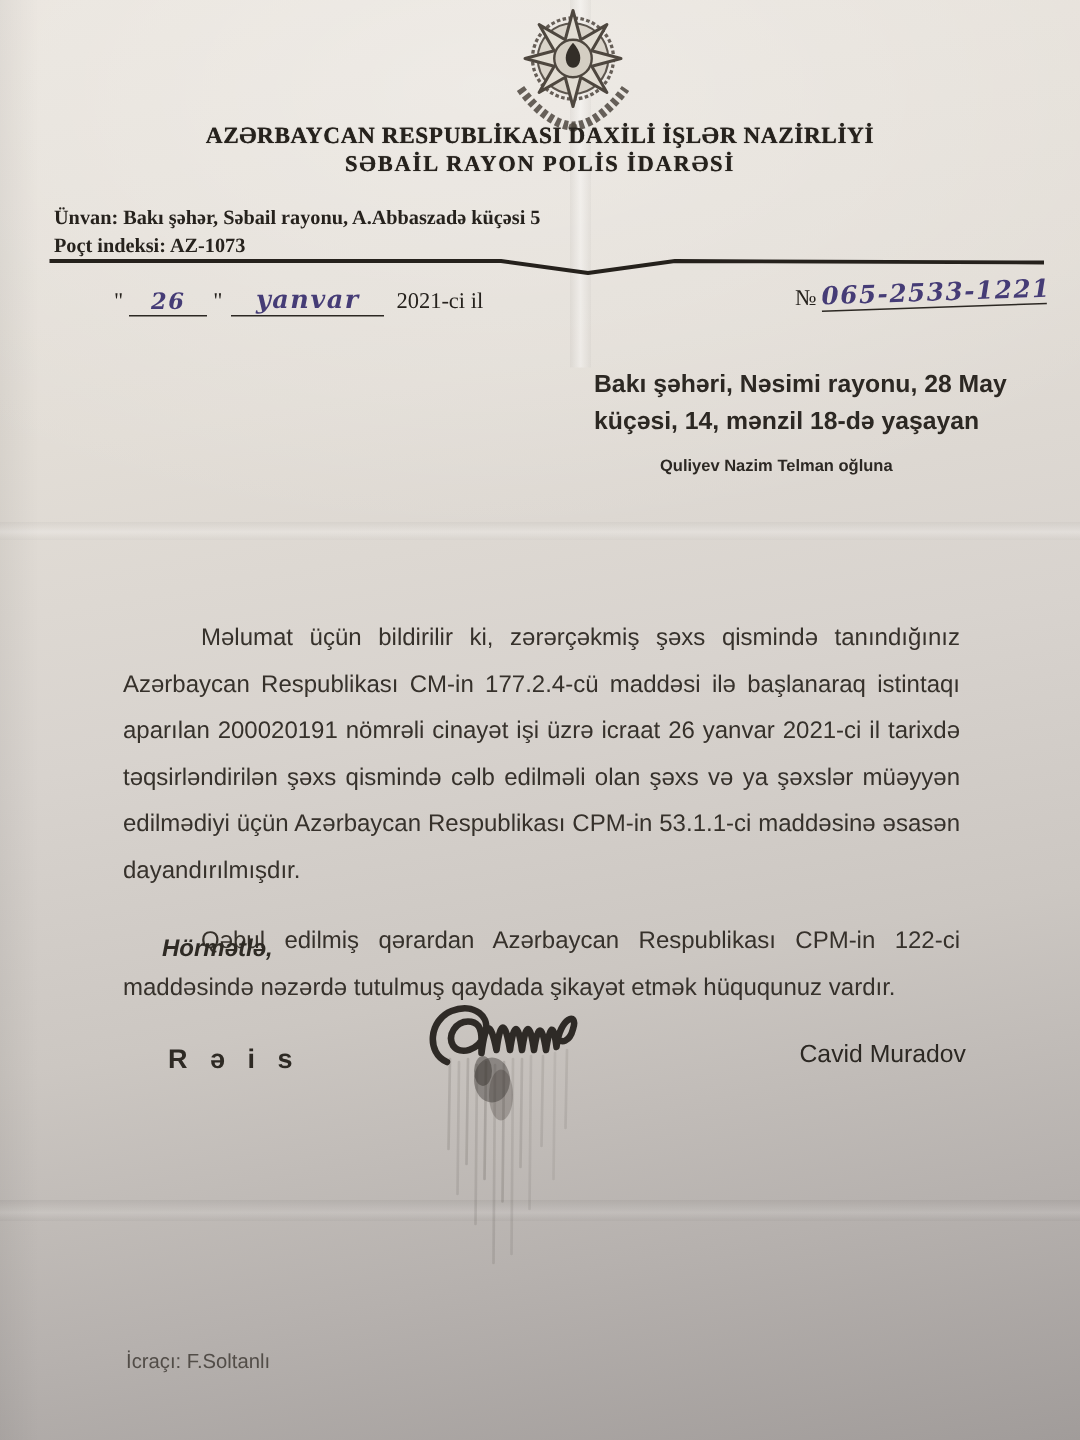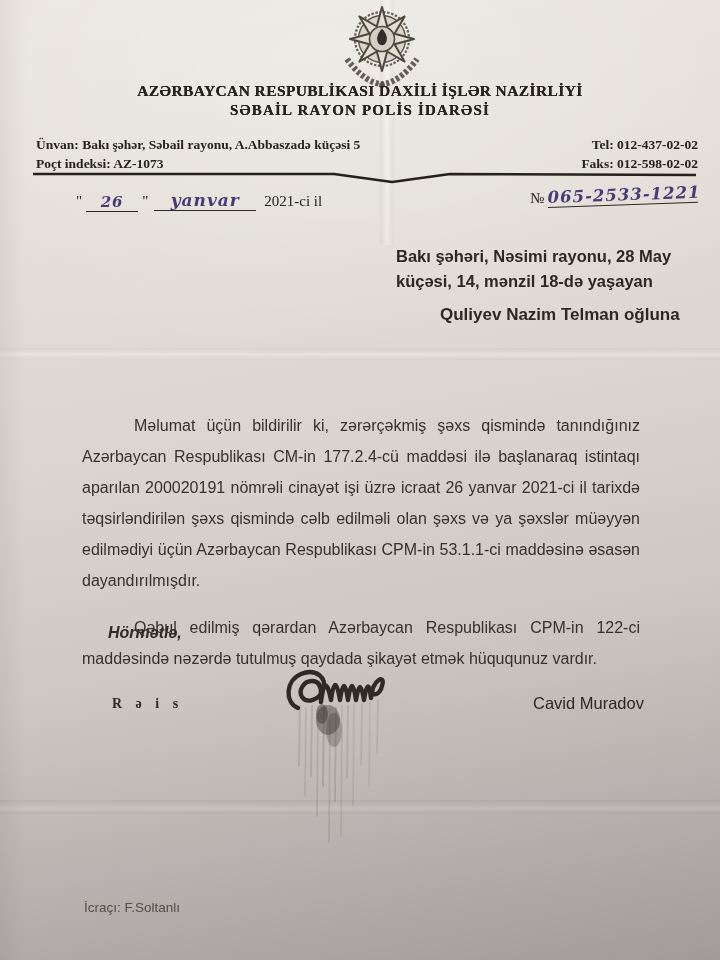--- a/index.html
+++ b/index.html
@@ -34,33 +34,33 @@
   .dateline{top:190px;left:76px;font-size:15px;color:#26221d;white-space:nowrap;}
   .uline{display:inline-block;border-bottom:1.6px solid #2c2823;text-align:center;vertical-align:baseline;}
   .hand{font-family:"DejaVu Serif", serif;font-style:italic;font-weight:bold;color:#453c76;letter-spacing:1px;}
   .day-u{width:52px;margin:0 4px;transform:translateY(1px);}
   .month-u{width:102px;margin:0 8px 0 6px;font-size:17px;}
   .numline{top:188px;left:530px;font-size:15px;color:#26221d;white-space:nowrap;}
   .num-u{width:150px;font-size:16.5px;transform:rotate(-2deg);transform-origin:left bottom;}
   .recipient{top:244px;left:396px;font-family:"Liberation Sans", sans-serif;font-weight:bold;
     font-size:16.5px;line-height:25px;color:#2c2823;}
   .recipient-name{top:305px;left:440px;font-family:"Liberation Sans", sans-serif;font-weight:bold;
-    font-size:17px;color:#2c2823;}
+    font-size:11px;color:#2c2823;}
 
   .salutation{top:356px;left:110px;font-family:"Liberation Sans", sans-serif;font-weight:bold;
     font-style:italic;font-size:16.5px;color:#2e2a24;}
 
   .bodytext{top:394px;left:66px;width:590px;font-family:"Liberation Sans", sans-serif;
     font-size:16px;line-height:31px;text-align:justify;color:#36312b;}
   .bodytext p{margin:16px;text-indent:52px;}
 
   .closing{top:624px;left:108px;font-family:"Liberation Sans", sans-serif;font-weight:bold;
     font-style:italic;font-size:16px;color:#2e2a24;}
-  .rais{top:696px;left:112px;font-family:Liberation Serif, serif;font-weight:bold;
-    font-size:14px;letter-spacing:5px;color:#2e2a24;}
+  .rais{top:696px;left:112px;font-family:Liberation Sans, sans-serif;font-weight:bold;
+    font-size:18px;letter-spacing:5px;color:#2e2a24;}
   .sig-name{top:694px;left:533px;font-family:"Liberation Sans", sans-serif;font-weight:normal;
     font-size:16.5px;color:#2c2823;}
   .sig-svg{top:656px;left:280px;}
 
   .executor{top:900px;left:84px;font-family:"Liberation Sans", sans-serif;
     font-size:13.5px;color:#524d48;}
 </style>
 </head>
 <body>
 
@@ -82,24 +82,20 @@
       <circle cx="50" cy="84" r="3" fill="#4e473f" opacity="0.8"></circle>
     </svg>
   </div>
 
   <div class="abs hdr1">AZƏRBAYCAN RESPUBLİKASI DAXİLİ İŞLƏR NAZİRLİYİ</div>
   <div class="abs hdr2">SƏBAİL RAYON POLİS İDARƏSİ</div>
 
   <div class="abs addr-left">
     <div>Ünvan: Bakı şəhər, Səbail rayonu, A.Abbaszadə küçəsi 5</div>
     <div>Poçt indeksi: AZ-1073</div>
-  </div>
-  <div class="abs addr-right">
-    <div>Tel:  012-437-02-02</div>
-    <div>Faks: 012-598-02-02</div>
   </div>
 
   <div class="abs rule-svg">
     <svg width="666" height="18" viewBox="0 0 666 18">
       <polyline points="1,6 302,6 360,14 418,6 664,7" fill="none" stroke="#25211c" stroke-width="2.6" stroke-linejoin="round"></polyline>
     </svg>
   </div>
 
   <div class="abs dateline">
     <span>"</span><span class="uline day-u hand">26</span><span>"</span><span class="uline month-u hand">yanvar</span><span>2021-ci il</span>

